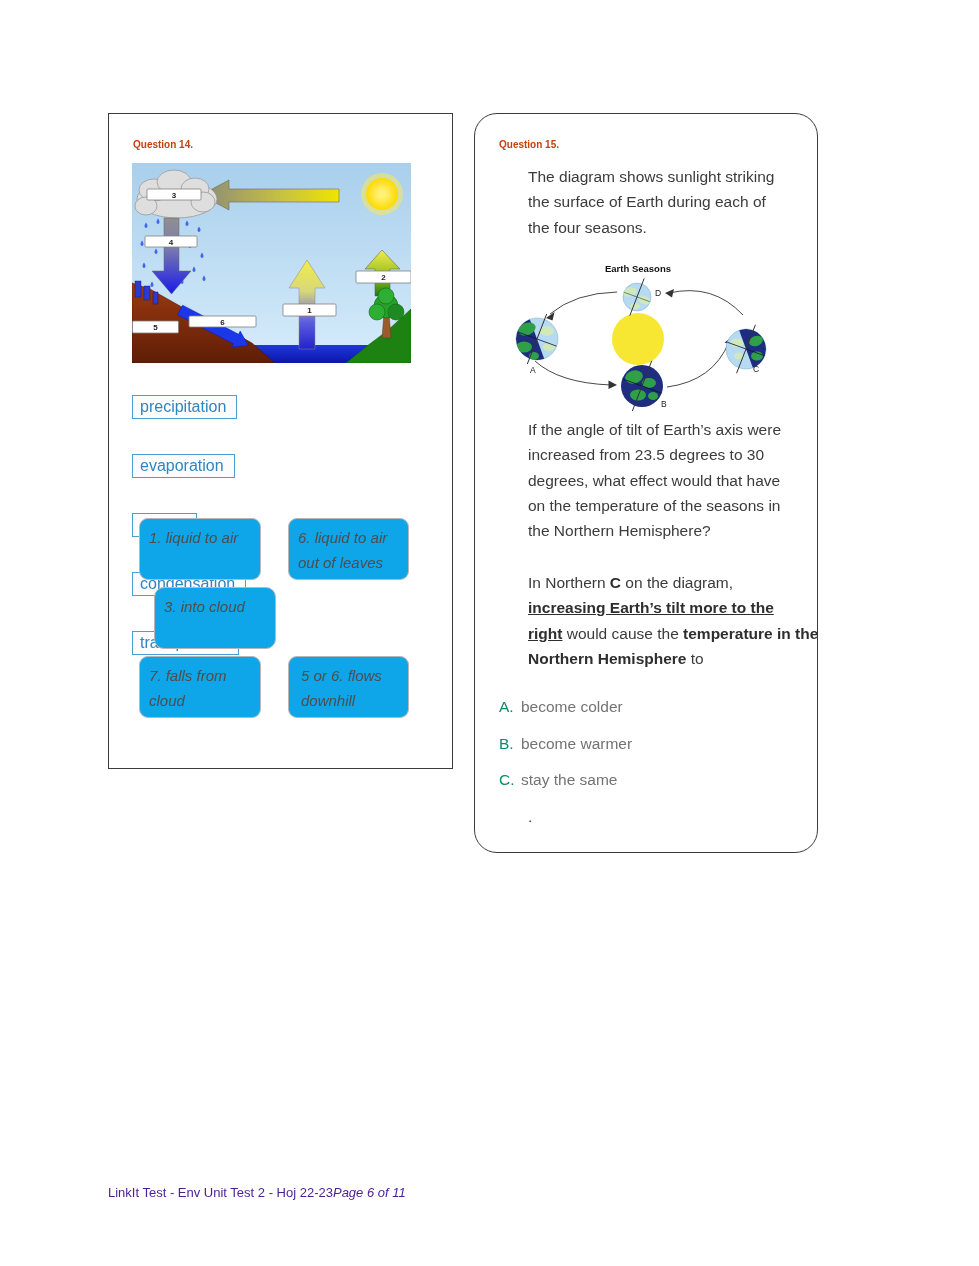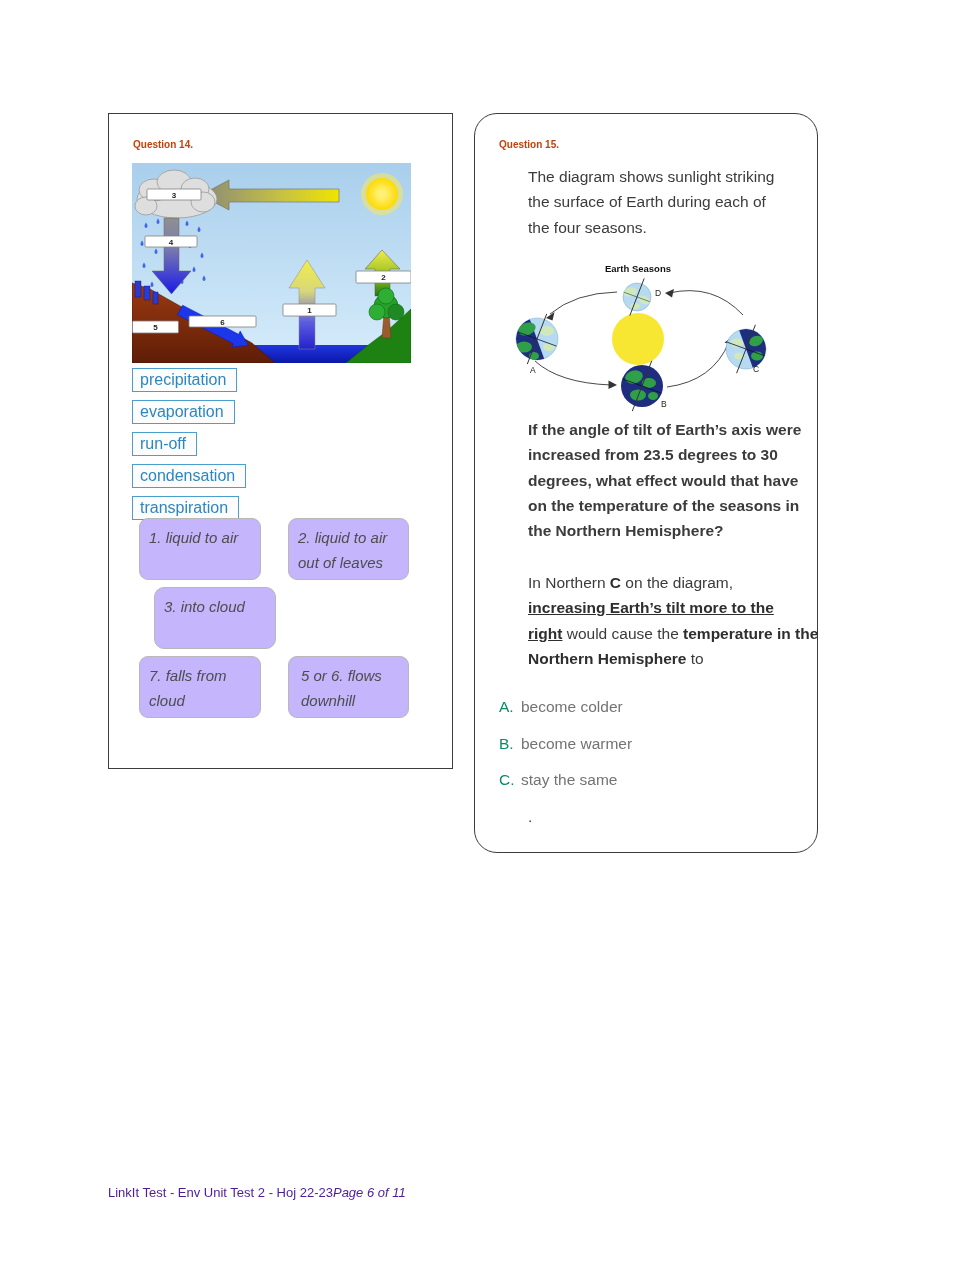--- a/index.html
+++ b/index.html
@@ -10,36 +10,36 @@
   *,*::before,*::after{box-sizing:border-box;}
   .panel{position:absolute;background:#fff;border:1px solid #3c3c3c;}
   #q14-panel{left:108px;top:113px;width:345px;height:656px;}
   #q15-panel{left:474px;top:113px;width:344px;height:740px;border-radius:23px;}
   .q-title{position:absolute;left:24px;top:25px;font-size:10px;font-weight:bold;color:#c2410c;}
   
   .wc-svg{position:absolute;left:23px;top:49px;}
   .chips{position:absolute;left:23px;top:254px;display:flex;flex-direction:column;align-items:flex-start;gap:8px;}
   .chip{
     border:1px solid #4a9fd0;background:#fcfcfc;color:#2e86c1;
-    font-size:16px;line-height:19px;padding:1px 10px 2px 7px;cursor:grab;
+    font-size:16px;line-height:19px;padding:1px 10px 2px 7px;cursor:grab;margin-top:27px;
   }
   .target{
-    position:absolute;border:1px solid #b8b8b8;border-radius:9px;background:#c4b5fd;
+    position:absolute;border:1px solid #b8b8b8;border-radius:9px;background:#0ea5e9;
     font-style:italic;color:#4d4d4d;font-size:15px;line-height:25px;padding:6px 4px 0 9px;
   }
   #t1{left:30px;top:404px;width:122px;height:62px;}
   #t2{left:179px;top:404px;width:121px;height:62px;}
   #t3{left:45px;top:473px;width:122px;height:62px;border-radius:10px;}
   #t4{left:30px;top:542px;width:122px;height:62px;}
   #t5{left:179px;top:542px;width:121px;height:62px;padding-left:12px;}
   
   .para{position:absolute;left:24px;width:302px;font-size:15.5px;line-height:25.3px;color:#3b3b3b;white-space:pre-line;margin-left:29px;}
   #q15-intro{top:50px;}
   .es-svg{position:absolute;left:22px;top:145px;}
-  #q15-question{top:303px;font-weight:bold;}
+  #q15-question{top:303px;}
   #q15-prompt{top:456px;}
   .bold{font-weight:bold;color:#2e2e2e;}
   .bold-underline{font-weight:bold;color:#2e2e2e;text-decoration:underline;}
   .choice{position:absolute;left:24px;display:flex;font-size:15.5px;line-height:20px;cursor:pointer;}
   .choice .letter{color:#0b8a68;width:22px;flex:none;}
   .choice .ctext{color:#737373;}
   #choice-a{top:583px;} #choice-b{top:620px;} #choice-c{top:656px;}
   .trailing-period{position:absolute;left:53px;top:694px;font-size:15.5px;color:#333;}
   
   .footer{position:absolute;left:108px;top:1185px;width:771px;display:flex;justify-content:flex-start;
@@ -220,21 +220,21 @@
 
   <div class="chips">
     <div class="chip">precipitation</div>
     <div class="chip">evaporation</div>
     <div class="chip">run-off</div>
     <div class="chip">condensation</div>
     <div class="chip">transpiration</div>
   </div>
 
   <div class="target" id="t1">1. liquid to air</div>
-  <div class="target" id="t2">2. liquid to air out of leaves</div>
+  <div class="target" id="t2">6. liquid to air out of leaves</div>
   <div class="target" id="t3">3. into cloud</div>
   <div class="target" id="t4">7. falls from cloud</div>
   <div class="target" id="t5">5 or 6. flows downhill</div>
 </div>
 
 <div class="panel" id="q15-panel">
   <div class="q-title">Question 15.</div>
 
   <div class="para" id="q15-intro">The diagram shows sunlight striking
 the surface of Earth during each of

